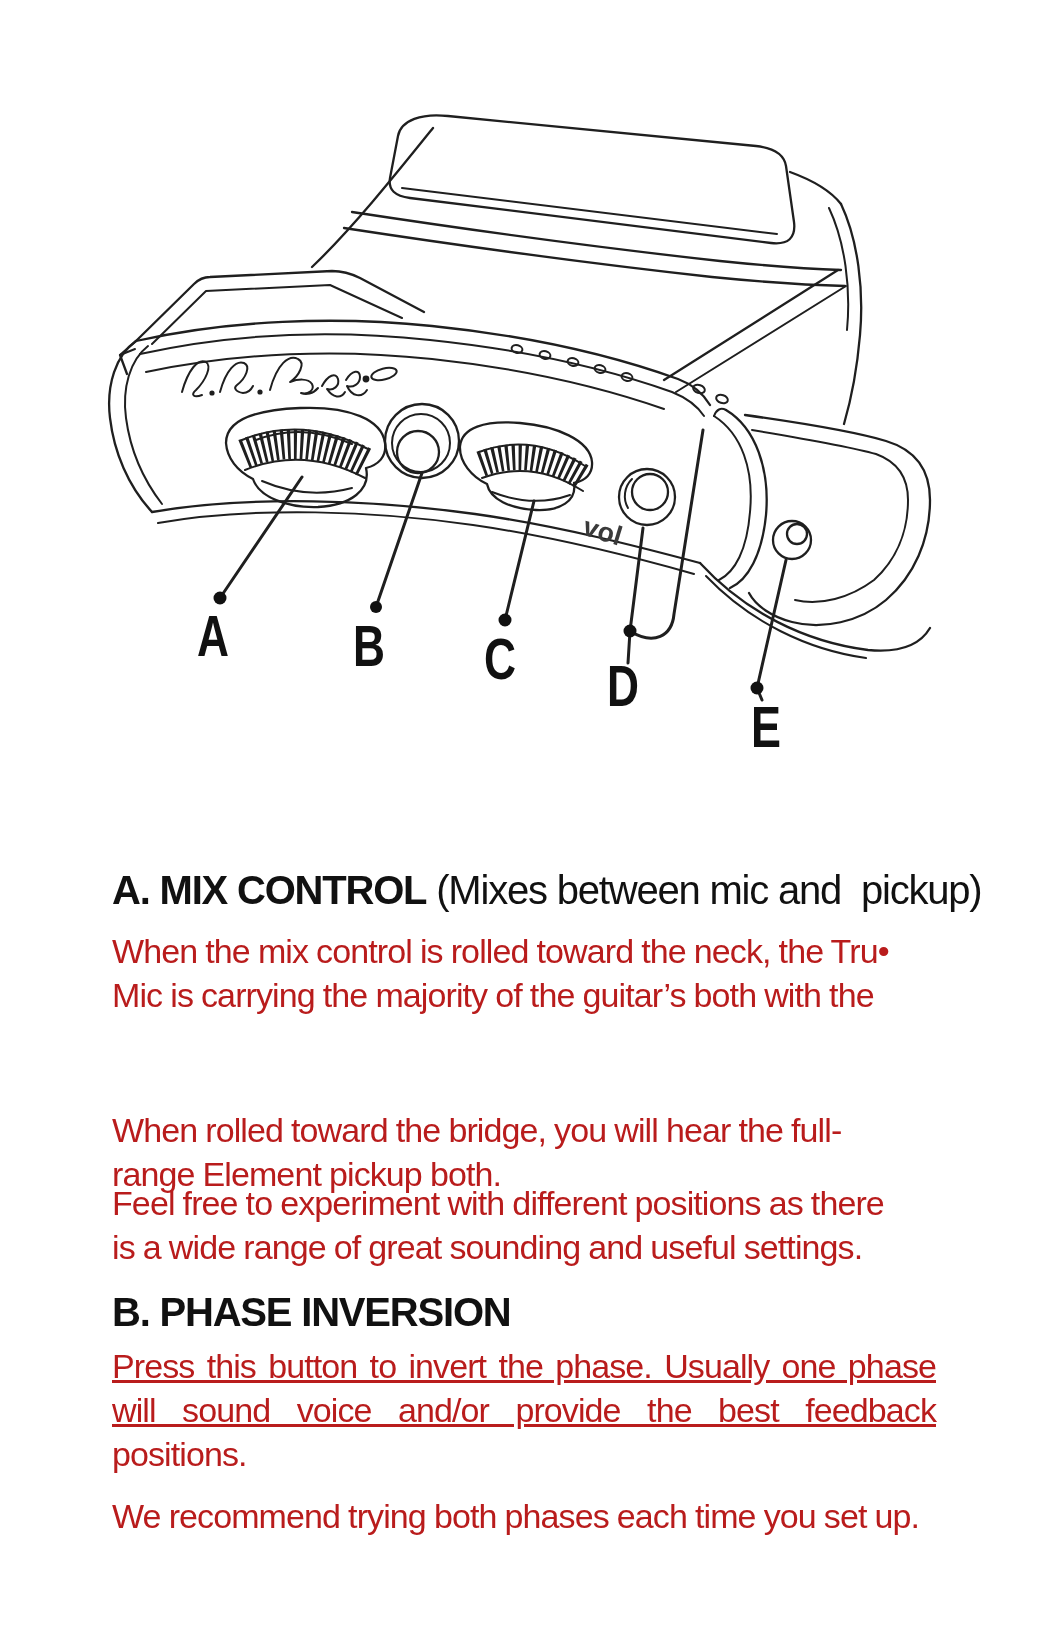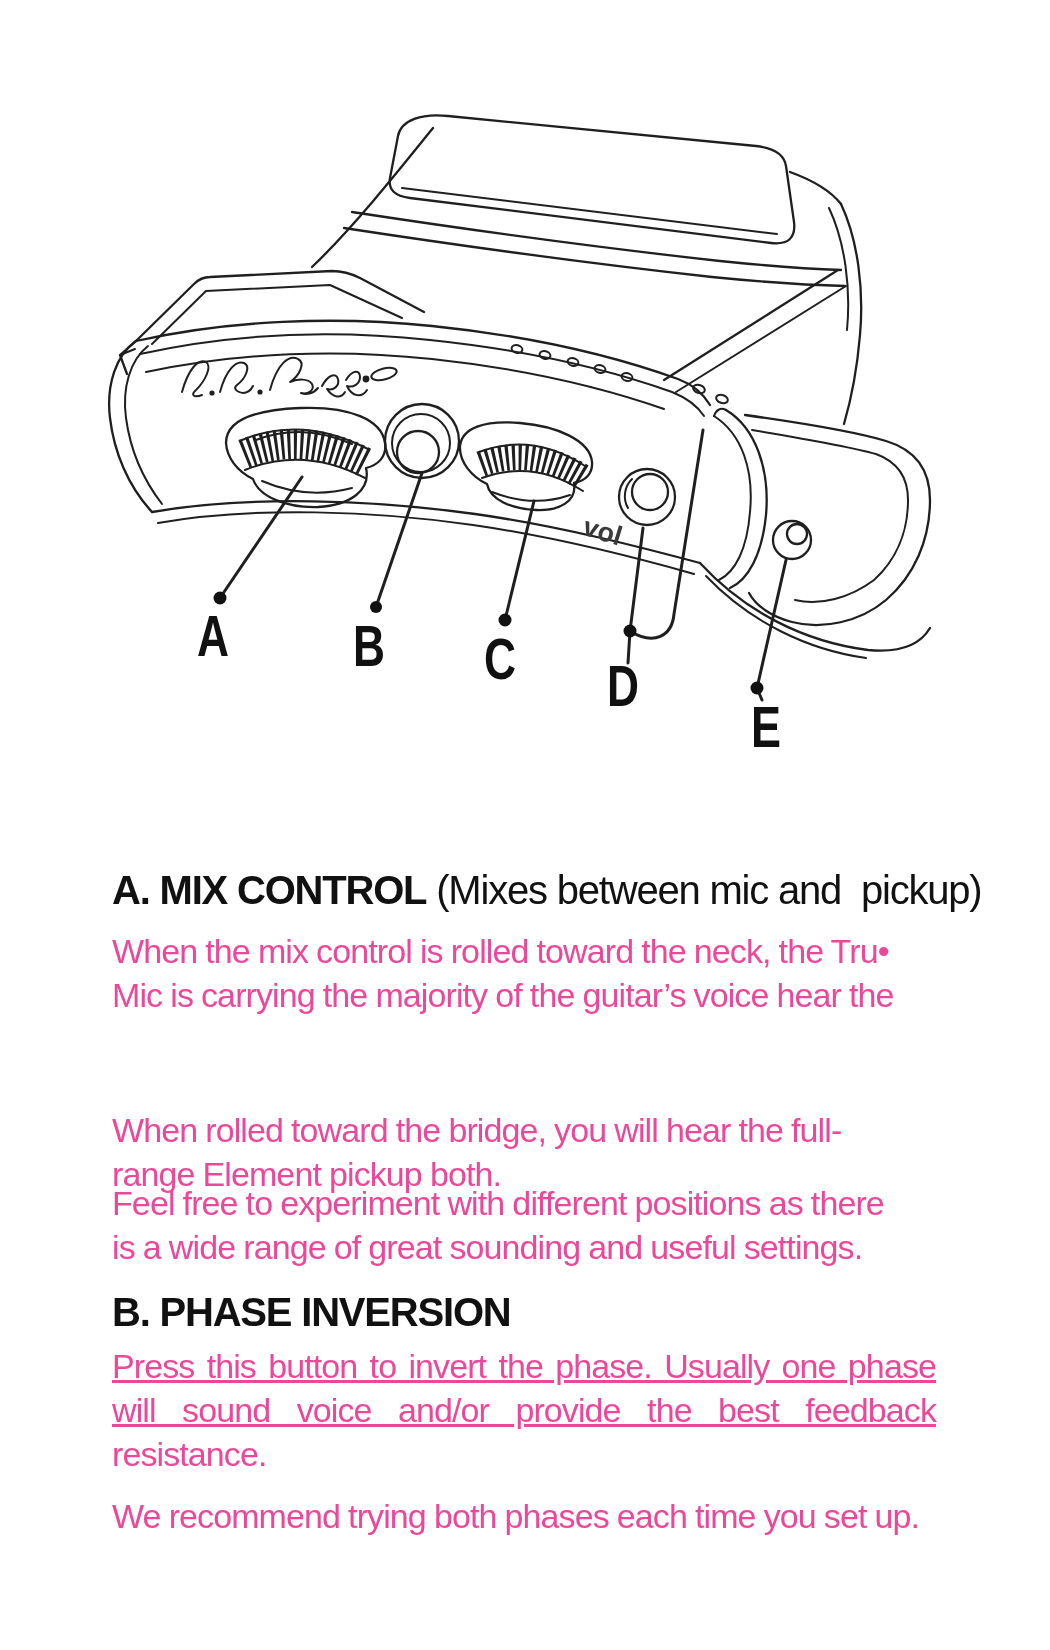--- a/index.html
+++ b/index.html
@@ -11,21 +11,21 @@
     color:#111;
     overflow:hidden;
   }
   .art{position:absolute;left:0;top:0;}
   .txtblock{position:absolute;left:112px;width:830px;}
   .heading{font-size:40px;line-height:48px;letter-spacing:-1.2px;white-space:nowrap;}
   .heading .hb{font-weight:bold;white-space:pre;}
   .heading .hr{font-weight:normal;white-space:pre;}
   .line{
     font-size:34px;line-height:44px;letter-spacing:-0.9px;word-spacing:-0.5px;
-    white-space:nowrap;color:#ec4899;
+    white-space:nowrap;color:#b91c1c;
   }
   .line.j{
     white-space:normal;width:824px;
     text-align:justify;text-align-last:justify;
     word-spacing:0;
     text-decoration:underline;
   }
 </style>
 </head>
 <body>
@@ -168,40 +168,40 @@
       <text x="766" y="747" font-size="58" font-weight="bold" fill="#111" stroke="none" text-anchor="middle" textLength="30" lengthAdjust="spacingAndGlyphs" font-family="Liberation Sans, sans-serif">E</text>
     </g>
   </svg>
 
   <div class="txtblock heading" style="top:866px">
     <span class="hb">A. MIX CONTROL</span><span class="hr"> (Mixes between mic and  pickup)</span>
   </div>
 
   <div class="txtblock" style="top:929px">
     <div class="line">When the mix control is rolled toward the neck, the Tru•</div>
-    <div class="line">Mic is carrying the majority of the guitar’s voice hear the</div>
+    <div class="line">Mic is carrying the majority of the guitar’s both with the</div>
   </div>
 
   <div class="txtblock" style="top:1108px">
     <div class="line">When rolled toward the bridge, you will hear the full-</div>
     <div class="line">range Element pickup both.</div>
   </div>
 
   <div class="txtblock" style="top:1181px">
     <div class="line">Feel free to experiment with different positions as there</div>
     <div class="line">is a wide range of great sounding and useful settings.</div>
   </div>
 
   <div class="txtblock heading" style="top:1288px">
     <span class="hb">B. PHASE INVERSION</span><span class="hr"></span>
   </div>
 
   <div class="txtblock" style="top:1344px">
     <div class="line j">Press this button to invert the phase. Usually one phase</div>
     <div class="line j">will sound voice and/or provide the best feedback</div>
-    <div class="line">resistance.</div>
+    <div class="line">positions.</div>
   </div>
 
   <div class="txtblock" style="top:1494px">
     <div class="line">We recommend trying both phases each time you set up.</div>
   </div>
 
 </div>
 
 </body></html>

